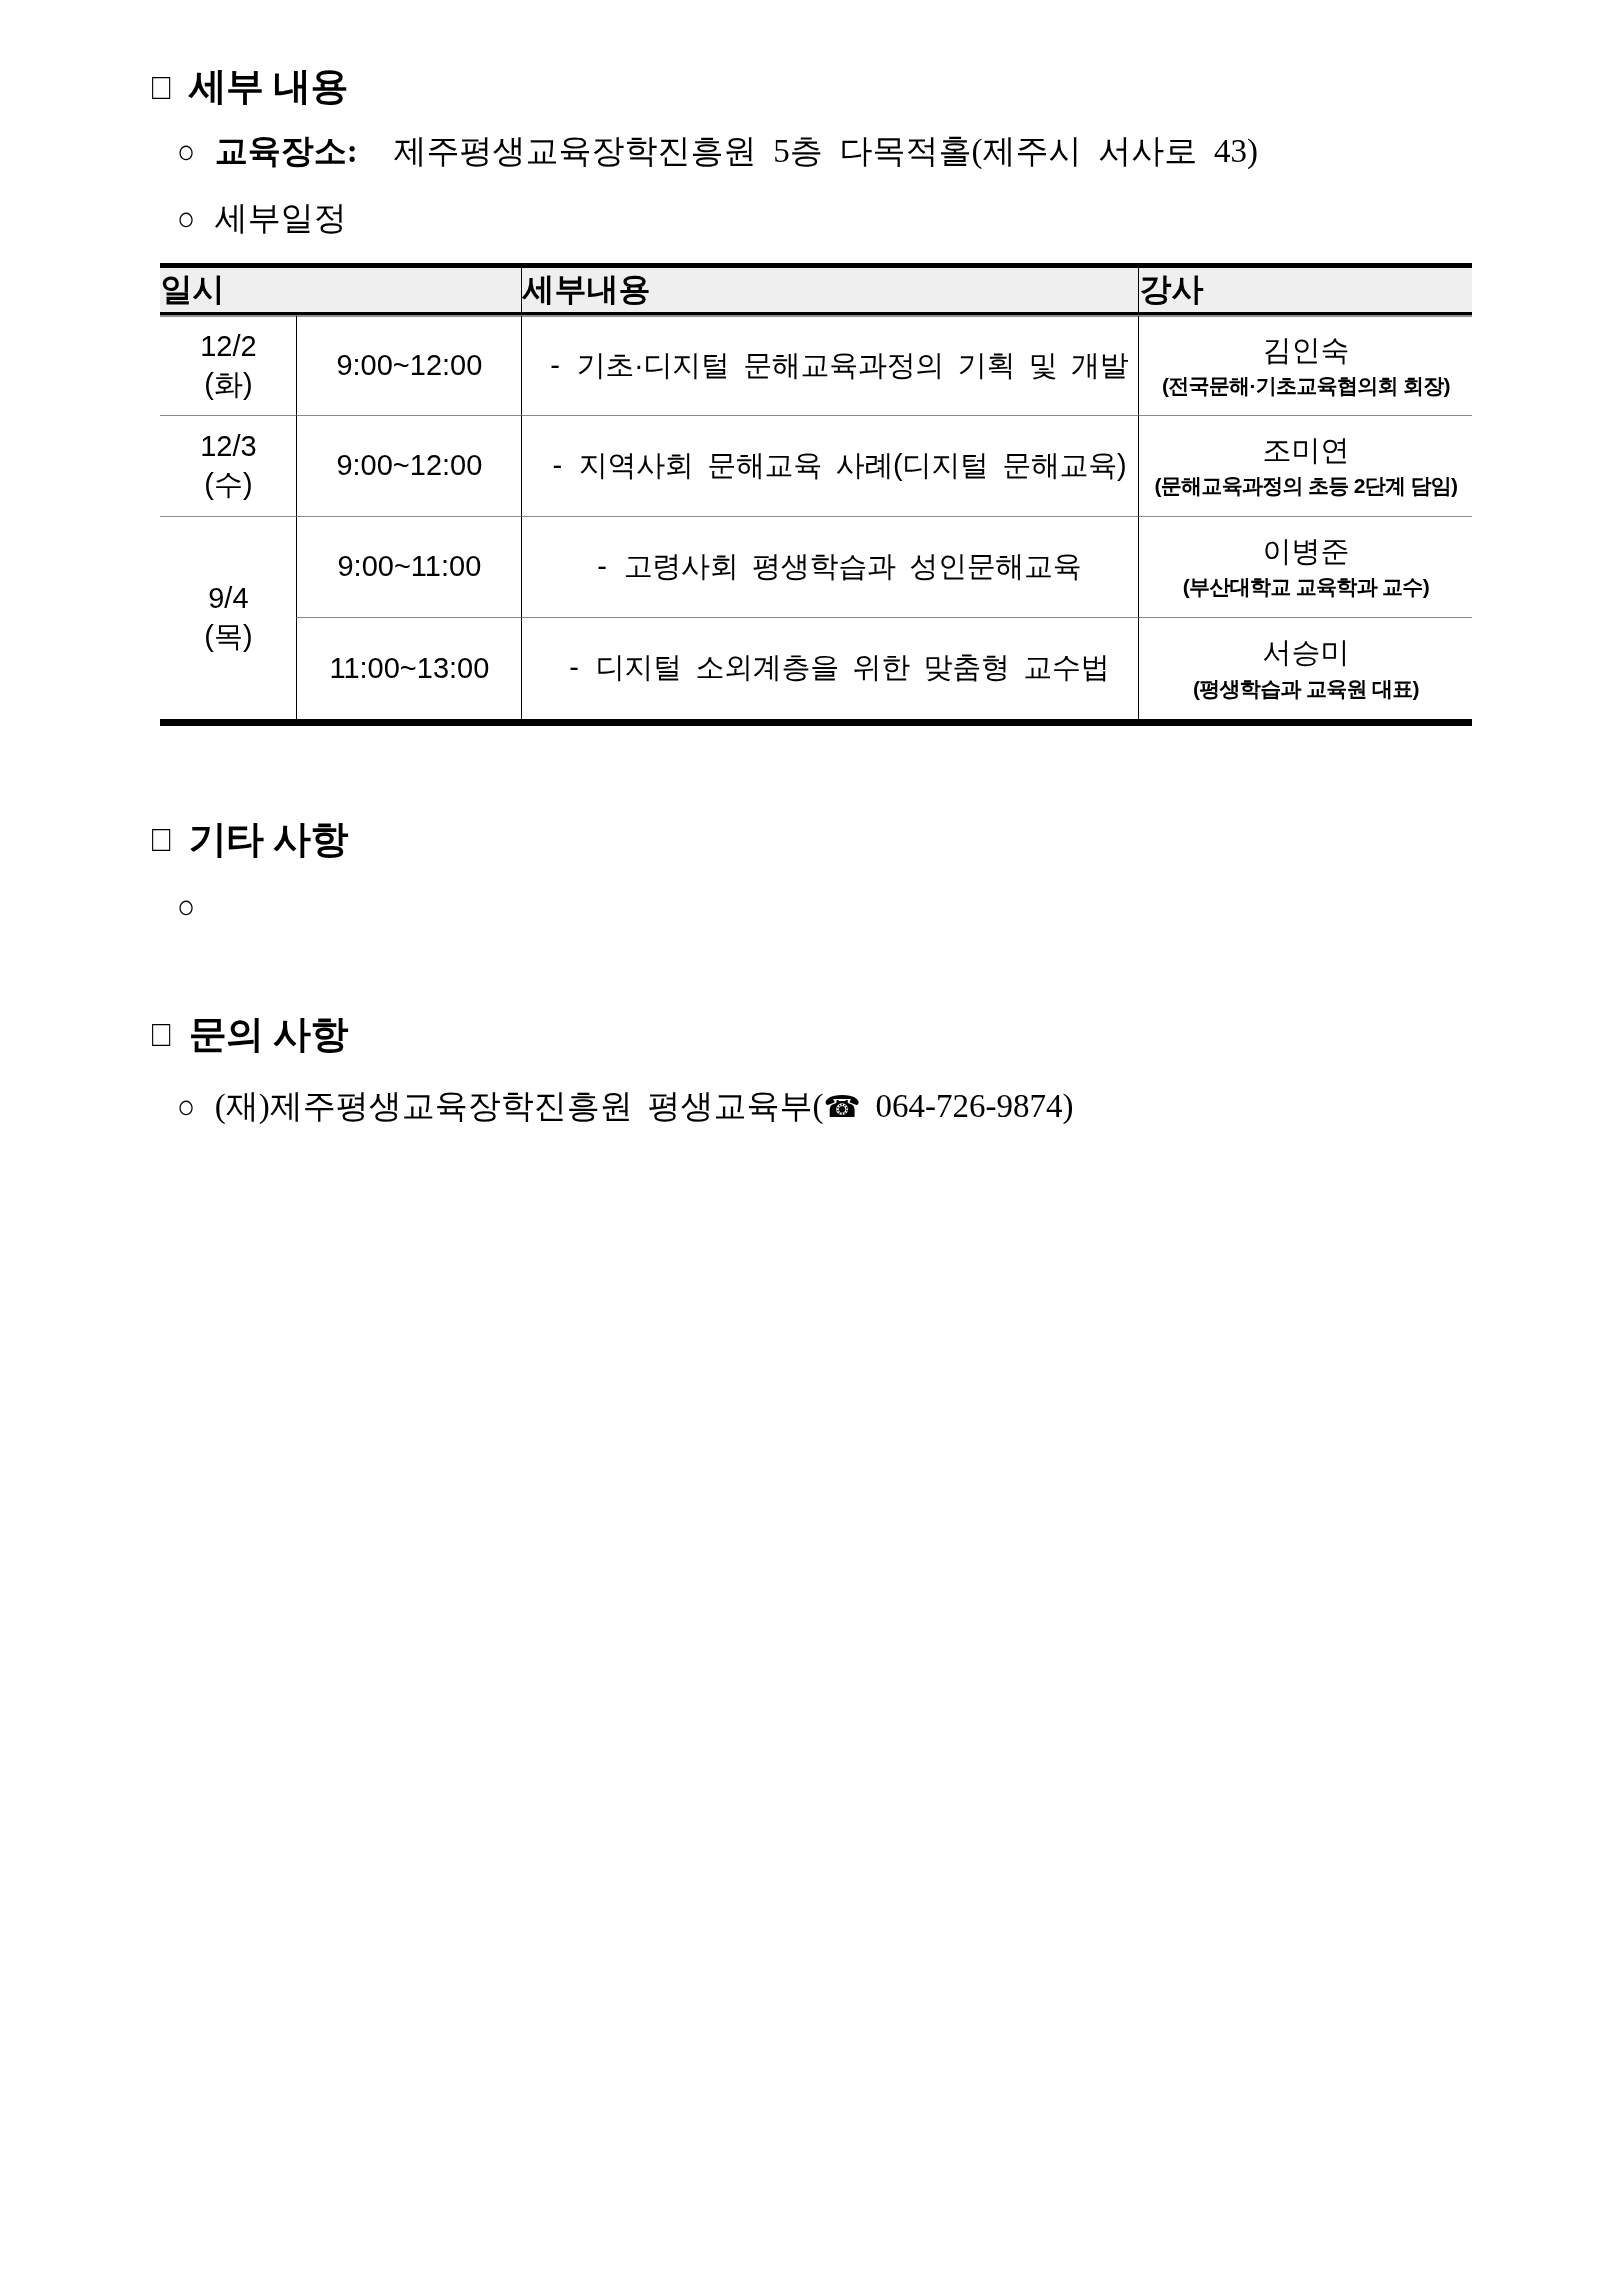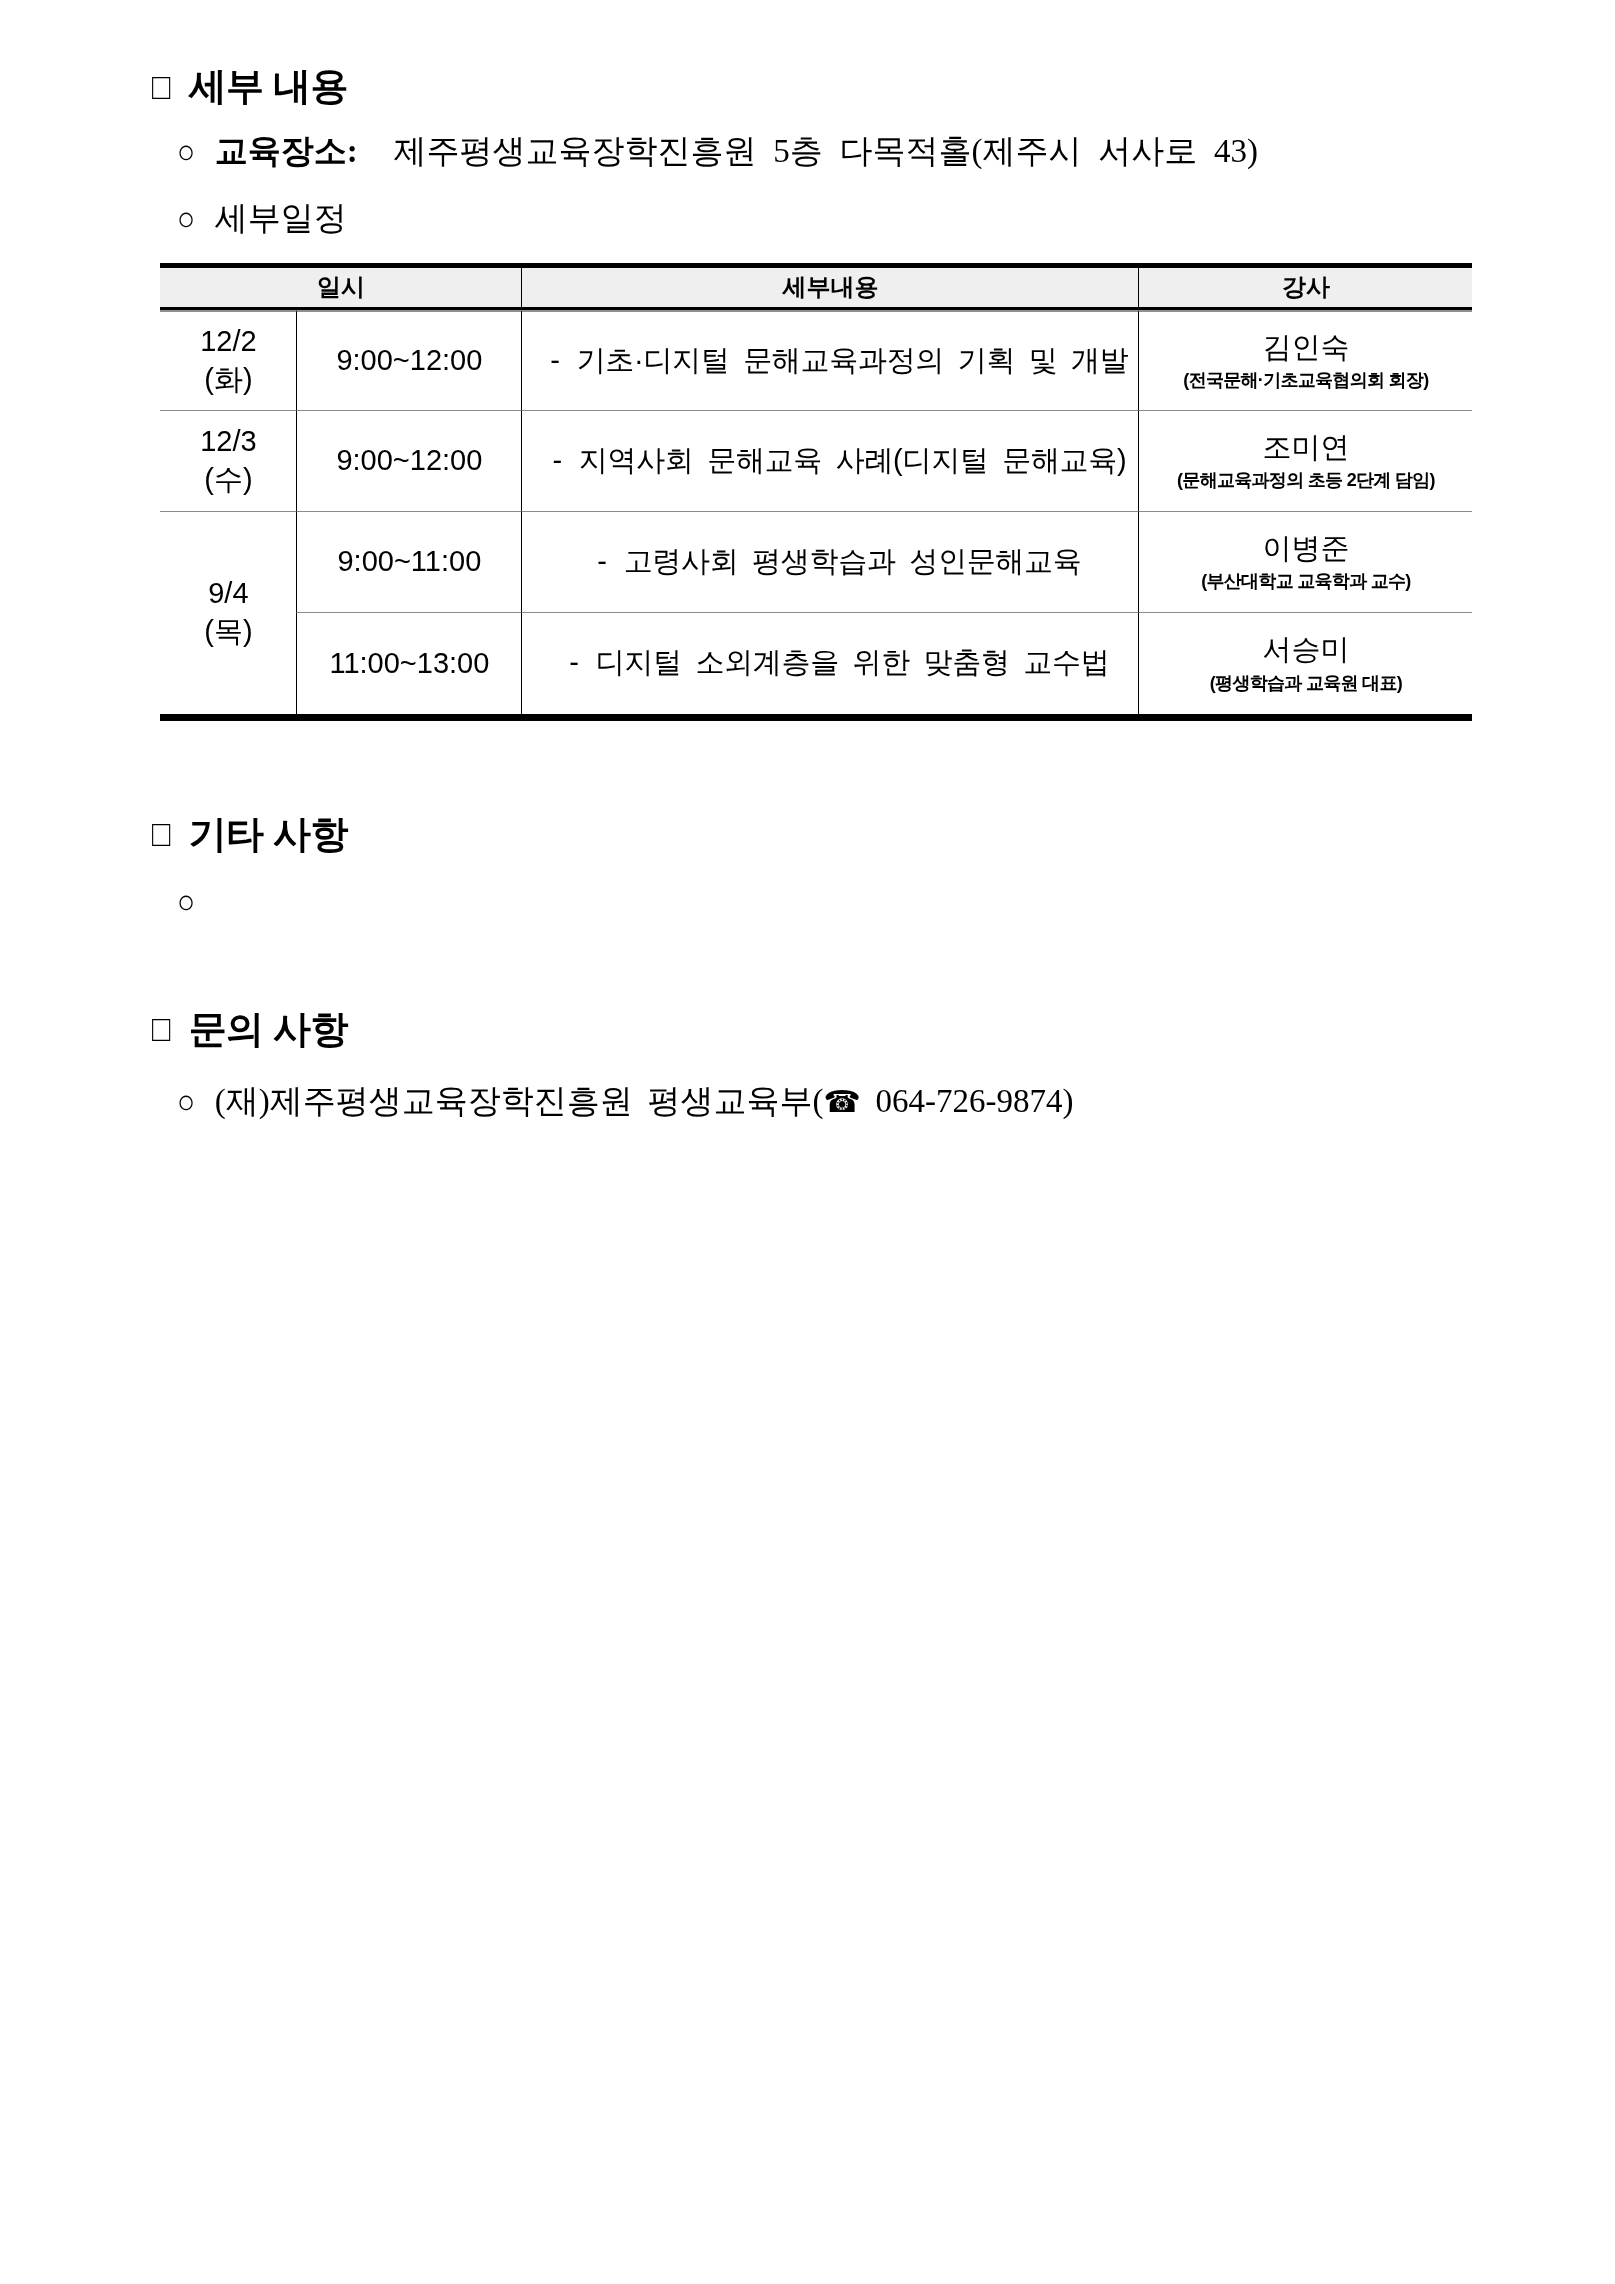--- a/index.html
+++ b/index.html
@@ -68,23 +68,23 @@
     font-family: "Liberation Sans", sans-serif;
   }
   col.c-date { width: 136px; }
   col.c-time { width: 225px; }
   col.c-content { width: 617px; }
   col.c-instructor { width: 334px; }
 
   table.schedule th {
     background: #efefef;
     height: 42px;
-    font-size: 24px;
+    font-size: 32px;
     font-weight: 700;
-    text-align: center;
+    text-align: left;
     vertical-align: middle;
     border-bottom: 3.3px solid #000000;
   }
   th.bl, td.bl { border-left: 1.3px solid #000000; }
 
   table.schedule td {
     height: 101px;
     vertical-align: middle;
     font-size: 29px;
   }
@@ -98,21 +98,21 @@
     font-size: 26px;
     padding-left: 18px;
     word-spacing: 5.9px;
     letter-spacing: -0.3px;
     white-space: nowrap;
   }
   td.content-cell .dash { display: inline-block; margin-right: 17px; }
   td.instructor-cell { text-align: center; }
   .instr-name { font-size: 29px; line-height: 1.4; }
   .instr-title {
-    font-size: 18px;
+    font-size: 21px;
     font-weight: 700;
     letter-spacing: -0.7px;
     line-height: 1.5;
     white-space: nowrap;
   }
   .heading-etc { margin-top: 90px; }
   .heading-inquiry { margin-top: 80px; }
   .bullet-certificate { margin-top: 19.6px; word-spacing: 14.3px; }
   .bullet-contact { margin-top: 22px; word-spacing: 6.5px; }
   .phone-icon-glyph { font-family: "DejaVu Sans", sans-serif; font-size: 30px; }

